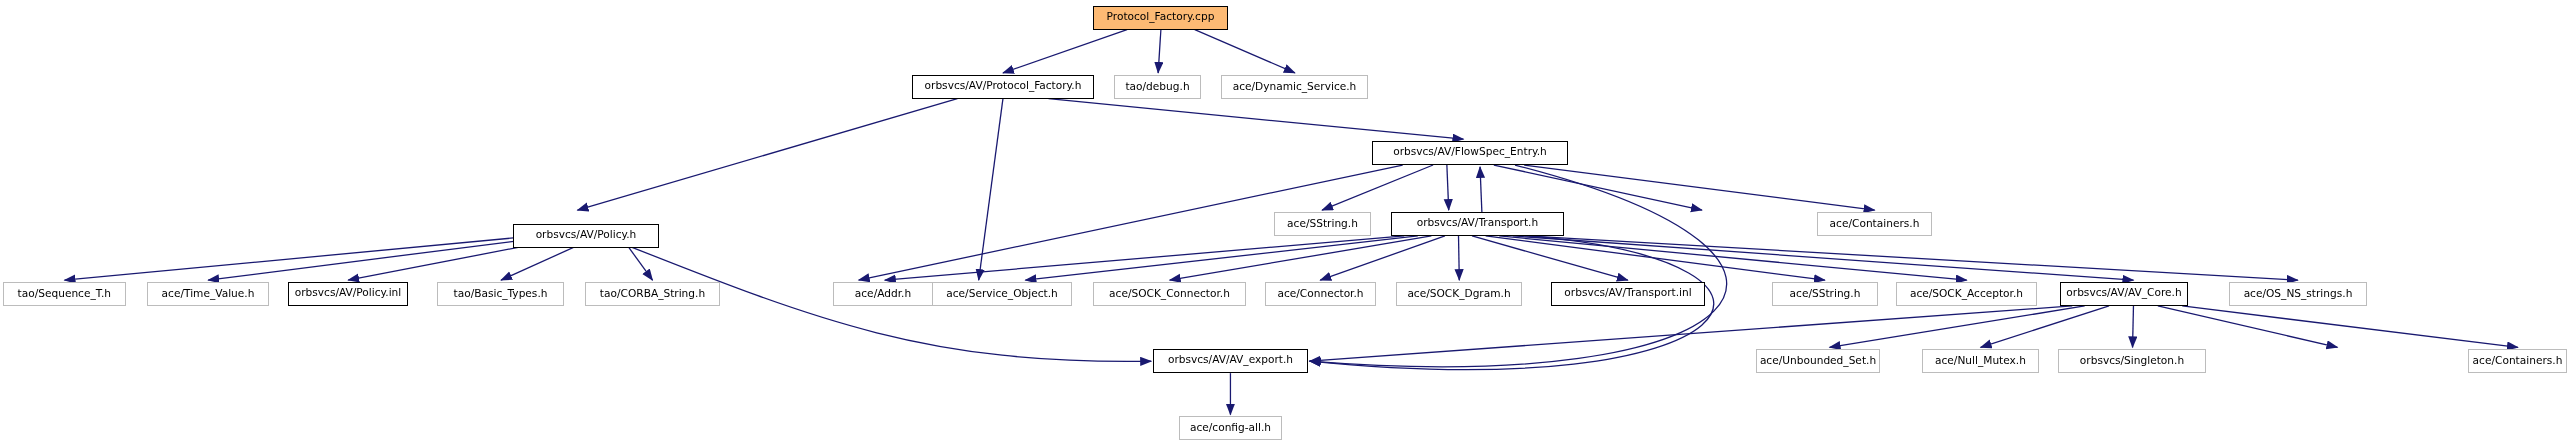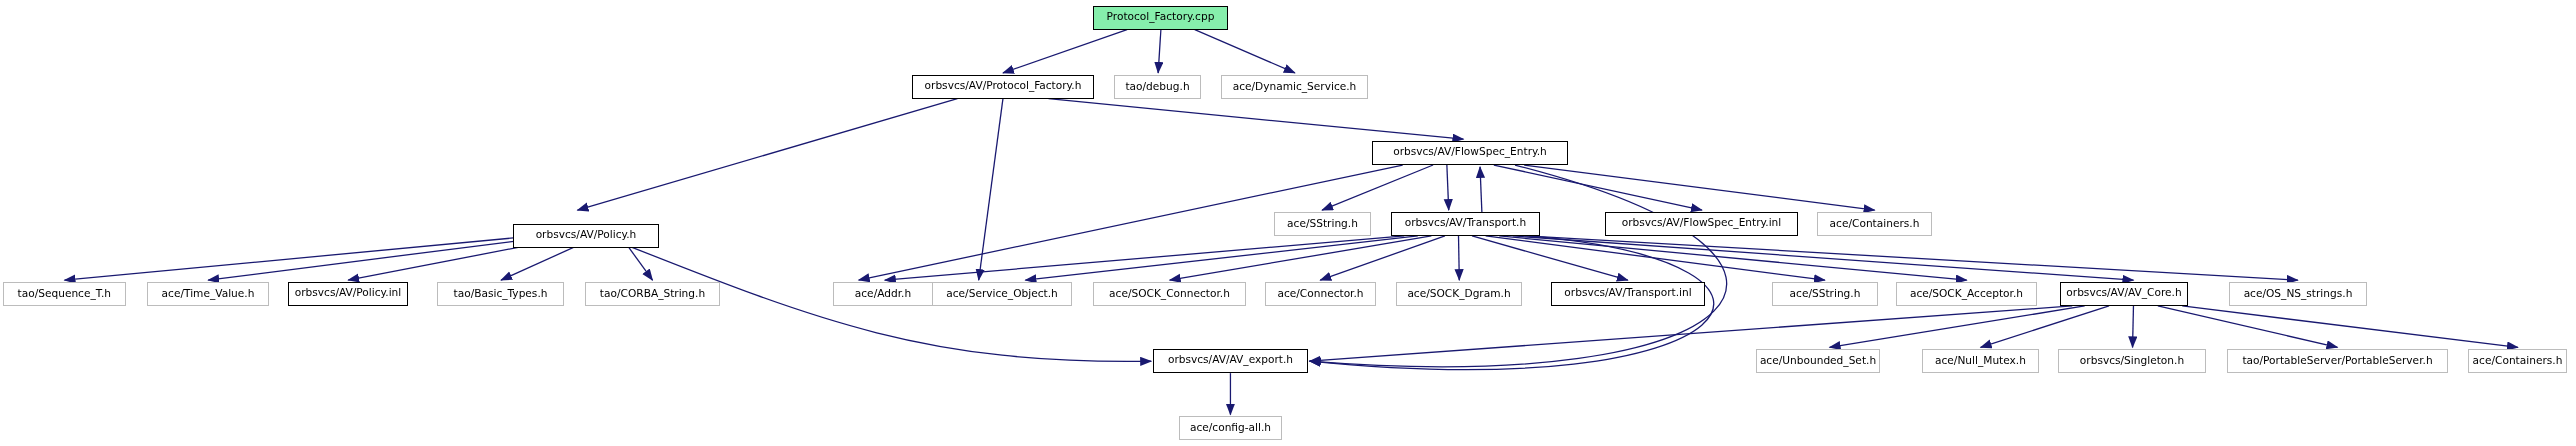--- a/index.html
+++ b/index.html
@@ -3,21 +3,21 @@
 <meta charset="utf-8">
 <style>
   html,body{margin:0;padding:0;background:#ffffff;}
   #canvas{position:relative;width:2576px;height:447px;background:#ffffff;
           font-family:"DejaVu Sans","Liberation Sans",sans-serif;}
   #edges{position:absolute;left:0;top:0;width:2576px;height:447px;pointer-events:none;}
   .node{position:absolute;box-sizing:border-box;height:24px;background:#ffffff;
         border:1.4px solid #bcbcbc;color:#000000;font-size:10.6px;line-height:20px;
         text-align:center;white-space:nowrap;z-index:2;}
   .node.linked{border:1.8px solid #000000;line-height:19.3px;}
-  .node.main{border:1.8px solid #000000;background:#86efac;line-height:19.3px;}
+  .node.main{border:1.8px solid #000000;background:#fdba74;line-height:19.3px;}
 </style>
 </head>
 <body>
 
 <div id="canvas">
 
   <svg id="edges" xmlns="http://www.w3.org/2000/svg" viewBox="0 0 2797 485">
     <defs>
       <marker id="arrow" markerUnits="userSpaceOnUse" markerWidth="14" markerHeight="12" refX="12" refY="5" orient="auto">
         <path d="M0,0 L13,5 L0,10 z" fill="#191970"></path>
@@ -64,40 +64,38 @@
       </g>
     </svg>
 
   <div class="node main" style="left:1093px;top:5.5px;width:135px">Protocol_Factory.cpp</div>
   <div class="node linked" style="left:912px;top:75px;width:182px">orbsvcs/AV/Protocol_Factory.h</div>
   <div class="node" style="left:1114px;top:75px;width:87px">tao/debug.h</div>
   <div class="node" style="left:1221px;top:75px;width:147px">ace/Dynamic_Service.h</div>
   <div class="node linked" style="left:1372px;top:141px;width:196px">orbsvcs/AV/FlowSpec_Entry.h</div>
   <div class="node linked" style="left:513px;top:224px;width:146px">orbsvcs/AV/Policy.h</div>
   <div class="node" style="left:1274px;top:212px;width:97px">ace/SString.h</div>
-  <div class="node linked" style="left:1391px;top:212px;width:149px">orbsvcs/AV/Transport.h</div>
-  <div class="node linked" style="left:1605px;top:212px;width:193px">orbsvcs/AV/FlowSpec_Entry.inl</div>
+  <div class="node linked" style="left:1391px;top:212px;width:173px">orbsvcs/AV/Transport.h</div>
   <div class="node" style="left:1817px;top:212px;width:115px">ace/Containers.h</div>
   <div class="node" style="left:2.8px;top:282px;width:123px">tao/Sequence_T.h</div>
   <div class="node" style="left:147px;top:282px;width:122px">ace/Time_Value.h</div>
   <div class="node linked" style="left:288px;top:282px;width:120px">orbsvcs/AV/Policy.inl</div>
   <div class="node" style="left:437px;top:282px;width:127px">tao/Basic_Types.h</div>
   <div class="node" style="left:585px;top:282px;width:135px">tao/CORBA_String.h</div>
   <div class="node" style="left:833px;top:282px;width:100px">ace/Addr.h</div>
   <div class="node" style="left:932px;top:282px;width:140px">ace/Service_Object.h</div>
   <div class="node" style="left:1093px;top:282px;width:153px">ace/SOCK_Connector.h</div>
   <div class="node" style="left:1265px;top:282px;width:111px">ace/Connector.h</div>
   <div class="node" style="left:1396px;top:282px;width:126px">ace/SOCK_Dgram.h</div>
   <div class="node linked" style="left:1551px;top:282px;width:154px">orbsvcs/AV/Transport.inl</div>
   <div class="node" style="left:1772px;top:282px;width:106px">ace/SString.h</div>
   <div class="node" style="left:1896px;top:282px;width:141px">ace/SOCK_Acceptor.h</div>
   <div class="node linked" style="left:2060px;top:282px;width:128px">orbsvcs/AV/AV_Core.h</div>
   <div class="node" style="left:2229px;top:282px;width:138px">ace/OS_NS_strings.h</div>
   <div class="node linked" style="left:1153px;top:349px;width:155px">orbsvcs/AV/AV_export.h</div>
   <div class="node" style="left:1756px;top:349px;width:124px">ace/Unbounded_Set.h</div>
   <div class="node" style="left:1922px;top:349px;width:117px">ace/Null_Mutex.h</div>
   <div class="node" style="left:2058px;top:349px;width:148px">orbsvcs/Singleton.h</div>
-  <div class="node" style="left:2227px;top:349px;width:221px">tao/PortableServer/PortableServer.h</div>
   <div class="node" style="left:2468px;top:349px;width:99px">ace/Containers.h</div>
   <div class="node" style="left:1179px;top:416px;width:103px">ace/config-all.h</div>
 
 </div>
 
 
 </body></html>

